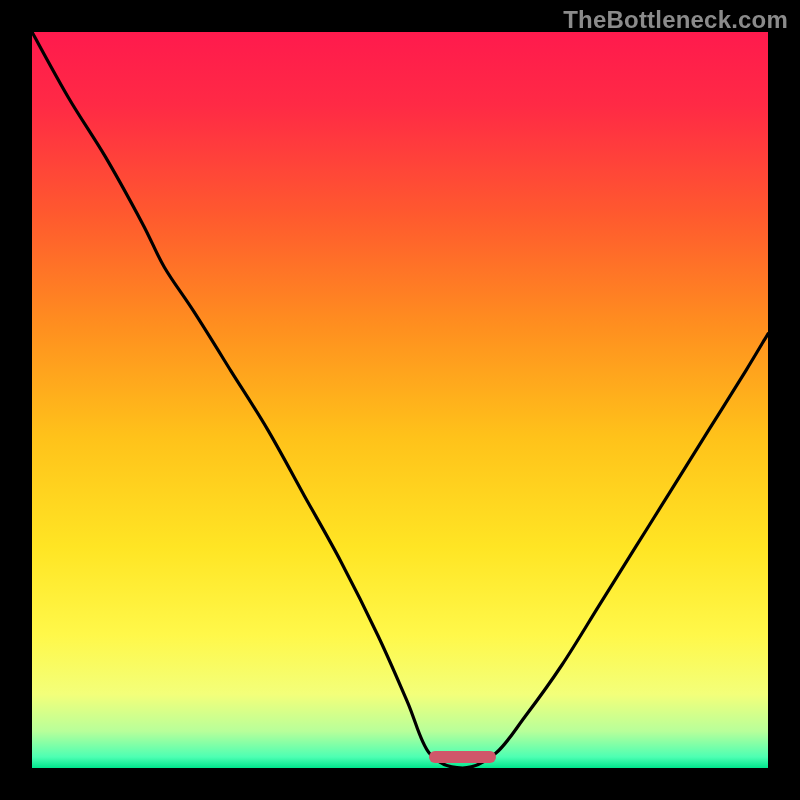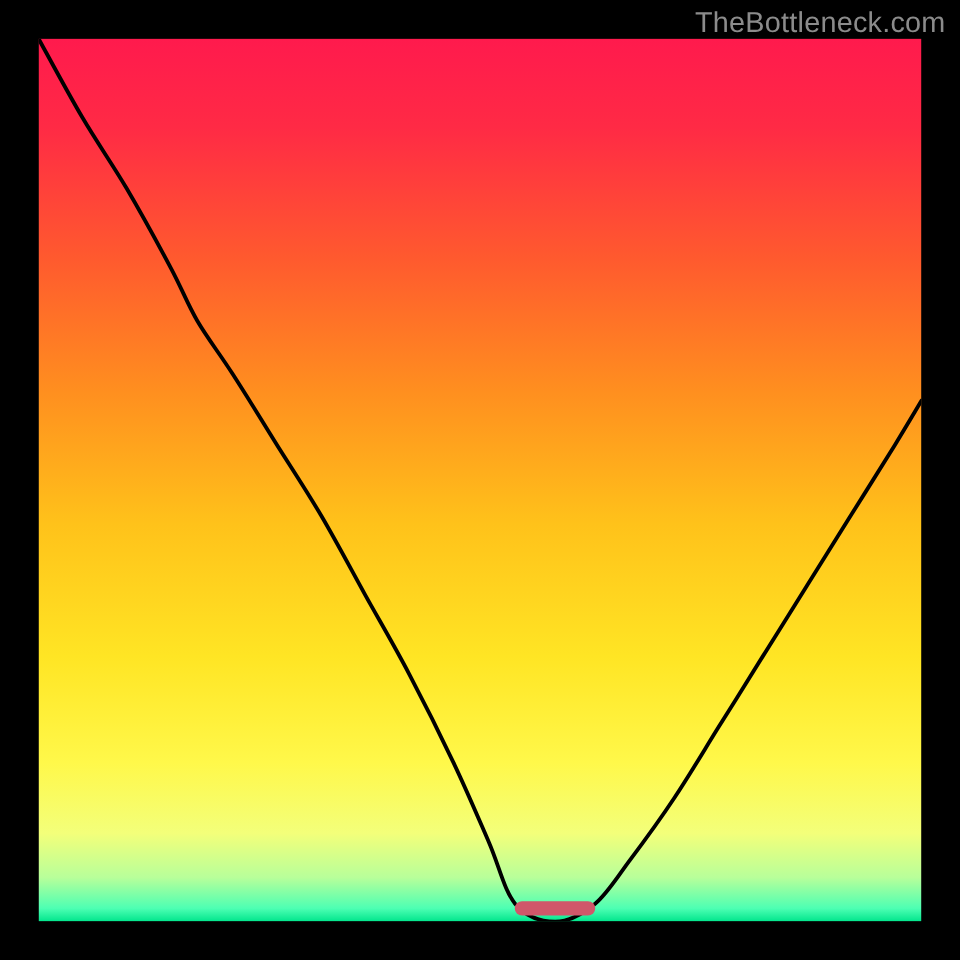--- a/index.html
+++ b/index.html
@@ -44,21 +44,21 @@
     position: absolute;
     height: 12px;
     border-radius: 6px;
   }
   .watermark {
     position: absolute;
     top: 6px;
     right: 12px;
     font-family: Arial, Helvetica, sans-serif;
     font-size: 24px;
-    font-weight: 400;
+    font-weight: 700;
     color: #8b8b8b;
     letter-spacing: 0.2px;
   }
 </style>
 </head>
 <body>
 
 <div class="frame">
   <div class="watermark">TheBottleneck.com</div>
   <div class="plot">

